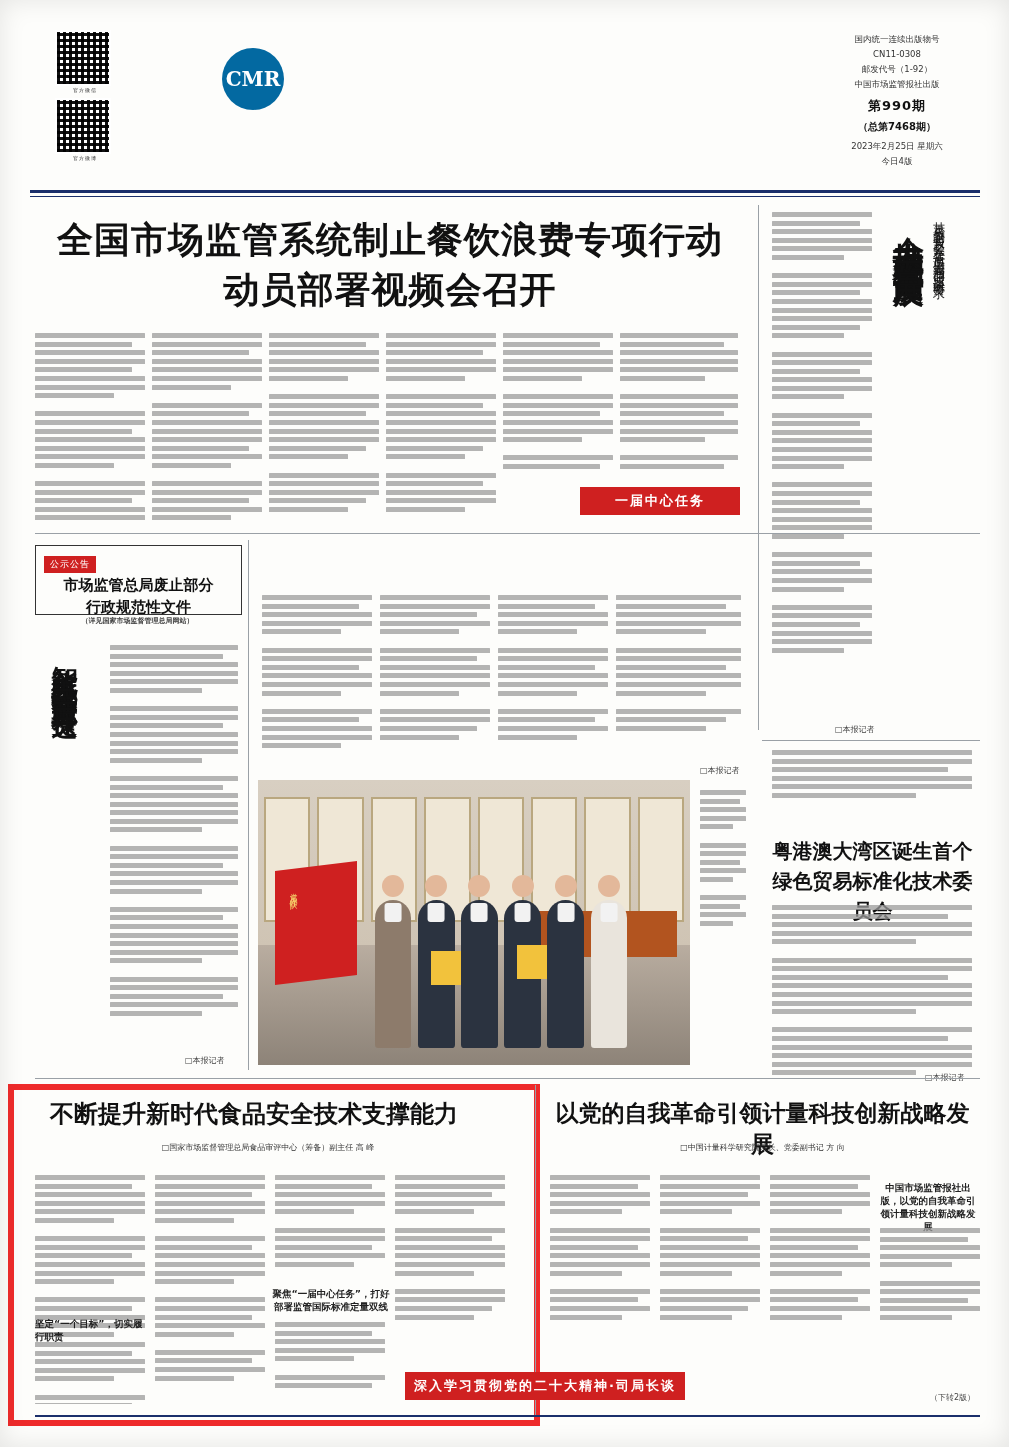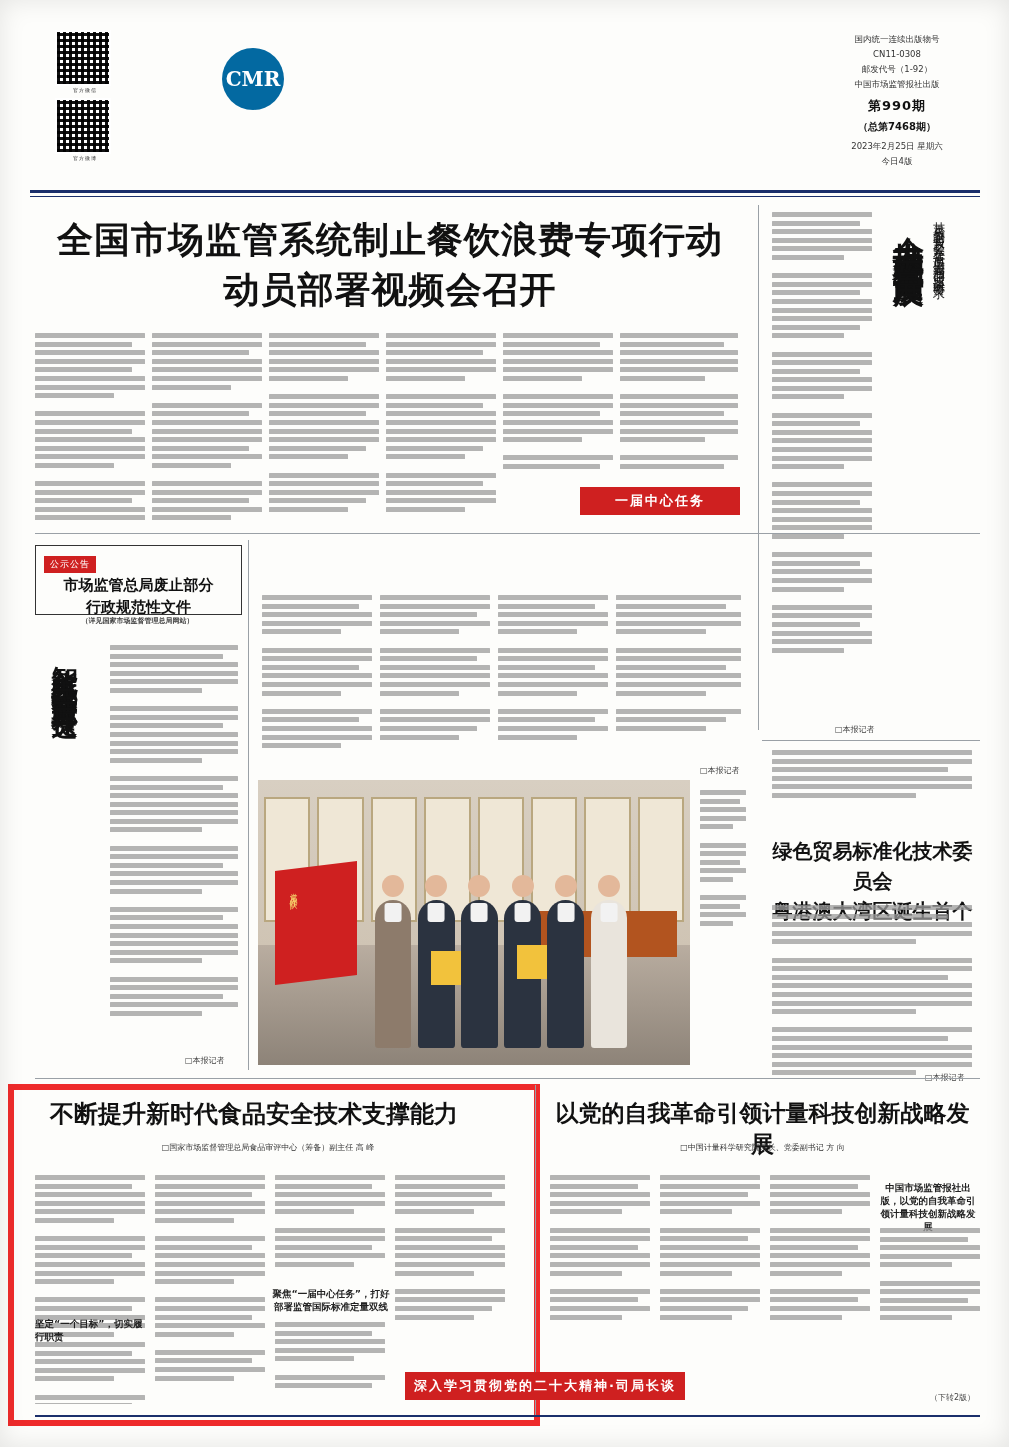--- a/index.html
+++ b/index.html
@@ -317,22 +317,22 @@
   <div class="txtcol" style="left:772px;top:750px;width:200px;height:58px">
     <i class="f"></i>
       <i class="f"></i>
       <i class="m"></i>
       <i class="f"></i>
       <i class="f"></i>
       <i class="s"></i>
   </div>
 
   <div class="sec-h" style="left:770px;top:836px;width:205px;text-align:center;font-size:20px;line-height:1.5;">
+    <div>粤港澳大湾区诞生首个</div>
     <div>绿色贸易标准化技术委员会</div>
-    <div>粤港澳大湾区诞生首个</div>
   </div>
 
   <div class="txtcol" style="left:772px;top:905px;width:200px;height:170px">
     <i class="f"></i>
       <i class="m"></i>
       <i class="f"></i>
       <i class="f"></i>
       <i class="s"></i>
       <i class="gap"></i>
     <i class="f"></i>

